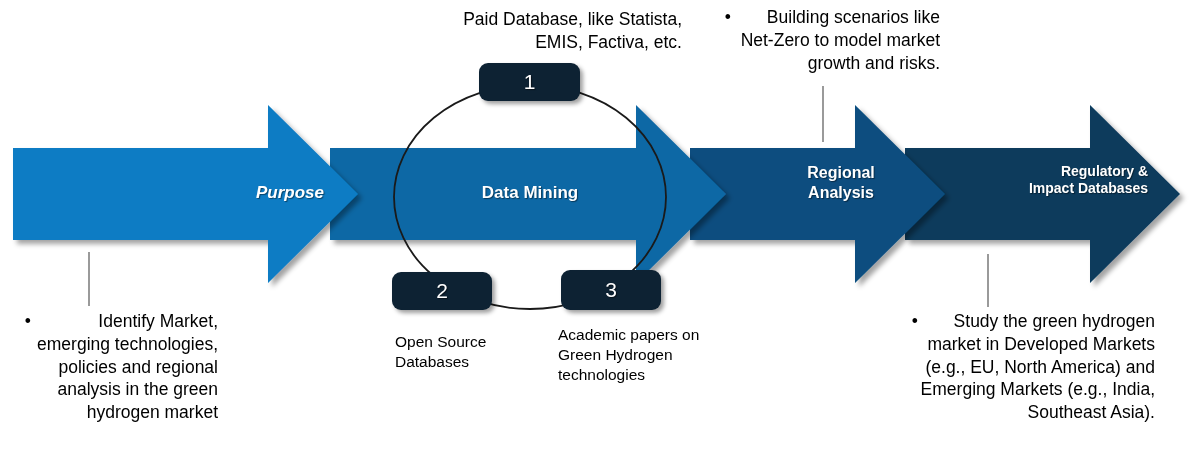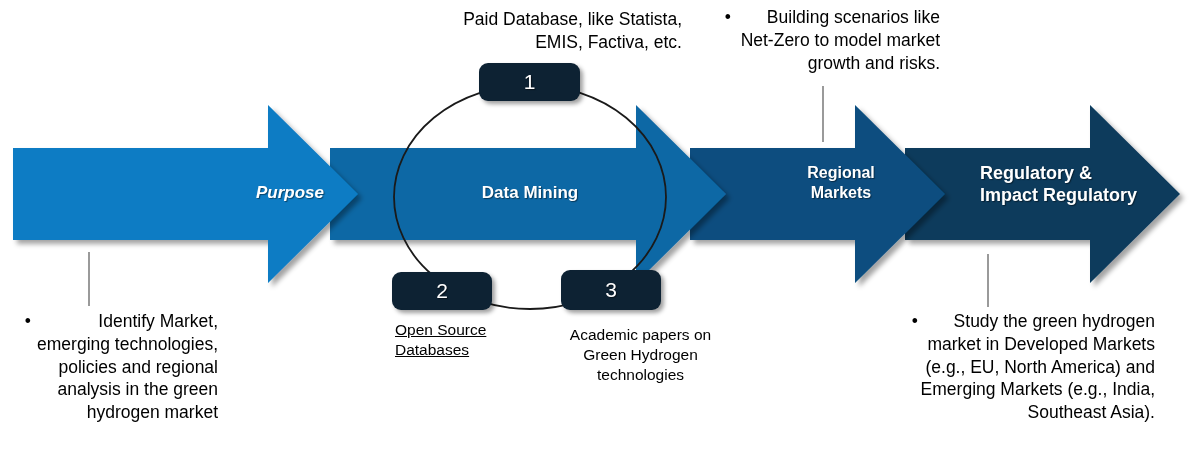--- a/index.html
+++ b/index.html
@@ -19,30 +19,30 @@
   .bullet-wrap{display:flex;}
   .bullet-dot{width:13px;flex:0 0 13px;font-size:17.5px;line-height:1.30;}
   .bullet-body{flex:1;}
 
   .cap-top-1{left:420px;top:8px;width:262px;}
   .cap-top-2{left:718px;top:6px;width:222px;}
   .cap-bot-left{left:18px;top:310px;width:200px;}
   .cap-bot-right{left:905px;top:310px;width:250px;}
 
   .node-cap{position:absolute;color:#000;font-size:15.5px;line-height:1.28;}
-  .cap-n2{left:395px;top:320px;width:140px;text-decoration:underline;}
-  .cap-n3{left:558px;top:325px;width:165px;text-align:center;}
+  .cap-n2{left:395px;top:332px;width:140px;}
+  .cap-n3{left:558px;top:325px;width:165px;}
 
   
   .alabel{position:absolute;color:#ffffff;font-weight:bold;text-align:center;
           text-shadow:1px 1px 1px rgba(0,0,0,.45);line-height:1.22;}
   .al1{left:228px;top:183px;width:124px;font-size:17px;font-style:italic;}
   .al2{left:430px;top:183px;width:200px;font-size:17px;}
   .al3{left:778px;top:163px;width:126px;font-size:16px;}
-  .al4{left:980px;top:163px;width:212px;font-size:18px;text-align:left;}
+  .al4{left:936px;top:163px;width:212px;font-size:14px;text-align:right;}
 
   
   .node{position:absolute;border-radius:9px;background:#0d2233;
         box-shadow:3px 3px 4px rgba(0,0,0,.38);
         color:#fff;font-size:21px;display:flex;align-items:center;
         justify-content:center;text-shadow:1px 1px 1px rgba(0,0,0,.5);}
   .n1{left:479px;top:63px;width:101px;height:38px;}
   .n2{left:392px;top:272px;width:100px;height:38px;}
   .n3{left:561px;top:270px;width:100px;height:40px;}
 </style>
@@ -72,26 +72,26 @@
 
     <ellipse cx="530" cy="197" rx="136" ry="112" fill="none" stroke="#1a1a1a" stroke-width="1.8"></ellipse>
   </svg>
 
   <div class="alabel al1">Purpose</div>
 
   <div class="alabel al2">Data Mining</div>
 
   <div class="alabel al3">
     <div>Regional</div>
-    <div>Markets</div>
+    <div>Analysis</div>
   </div>
 
   <div class="alabel al4">
     <div>Regulatory &amp;</div>
-    <div>Impact Regulatory</div>
+    <div>Impact Databases</div>
   </div>
 
   <div class="node n1">1</div>
   <div class="node n2">2</div>
   <div class="node n3">3</div>
 
   <div class="node-cap cap-n2">Open Source Databases</div>
   <div class="node-cap cap-n3">Academic papers on Green Hydrogen technologies</div>
 
   <div class="txt cap-top-1">Paid Database, like Statista, EMIS, Factiva, etc.</div>

